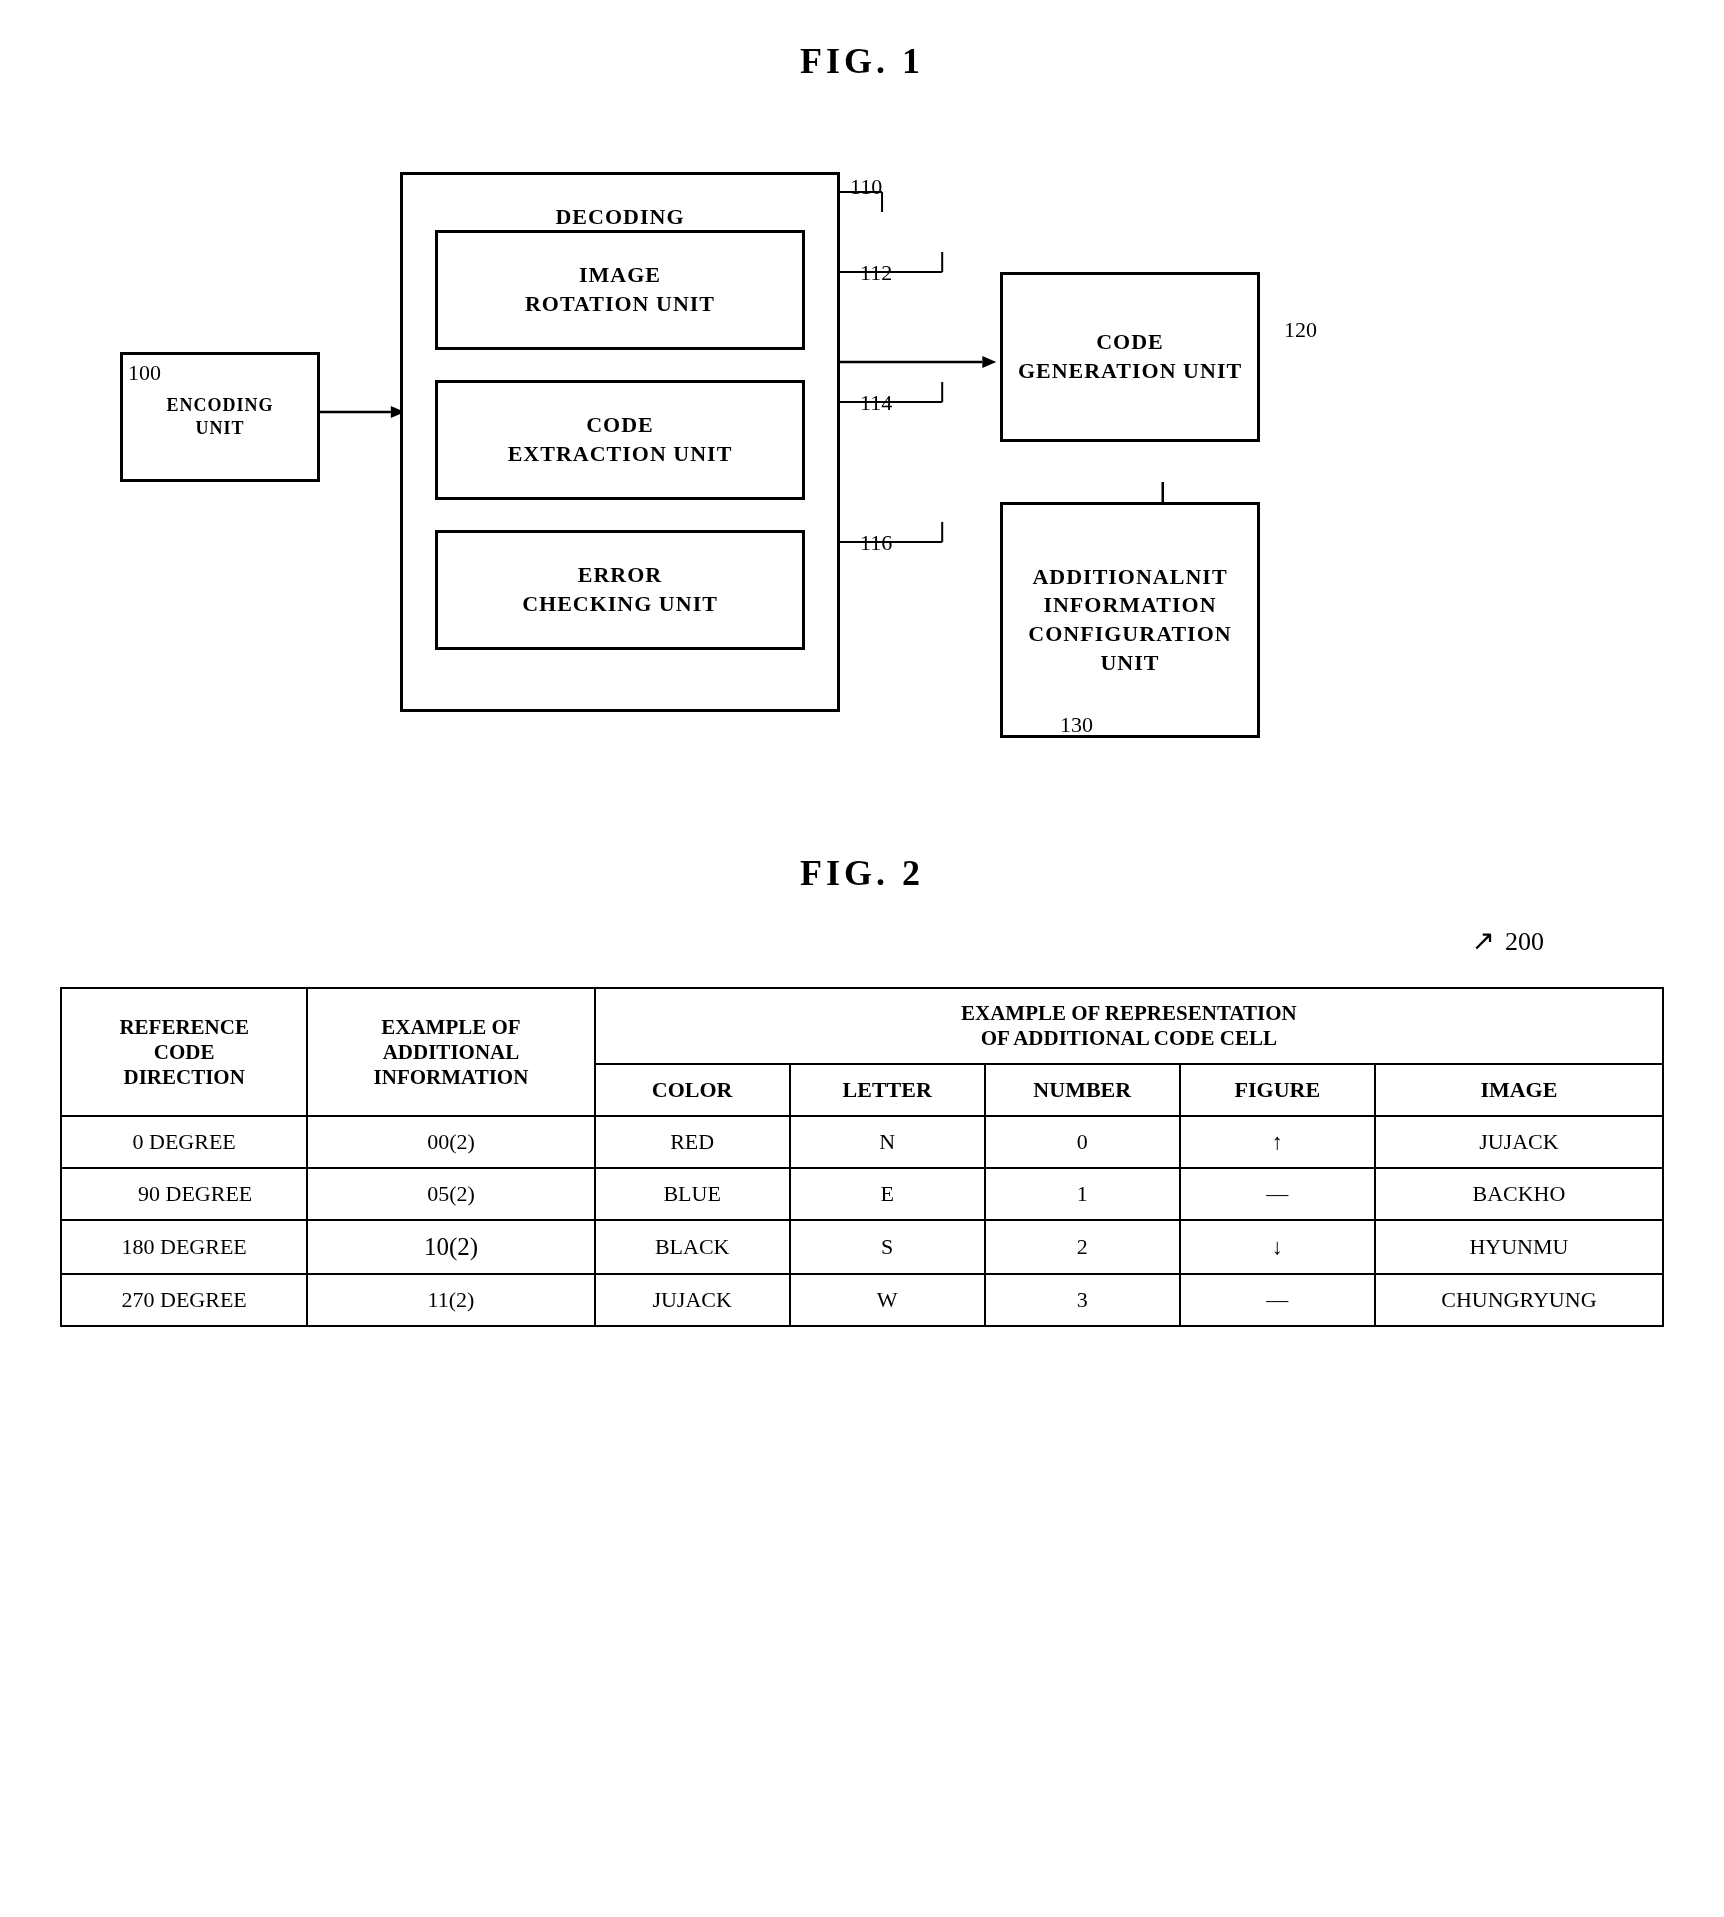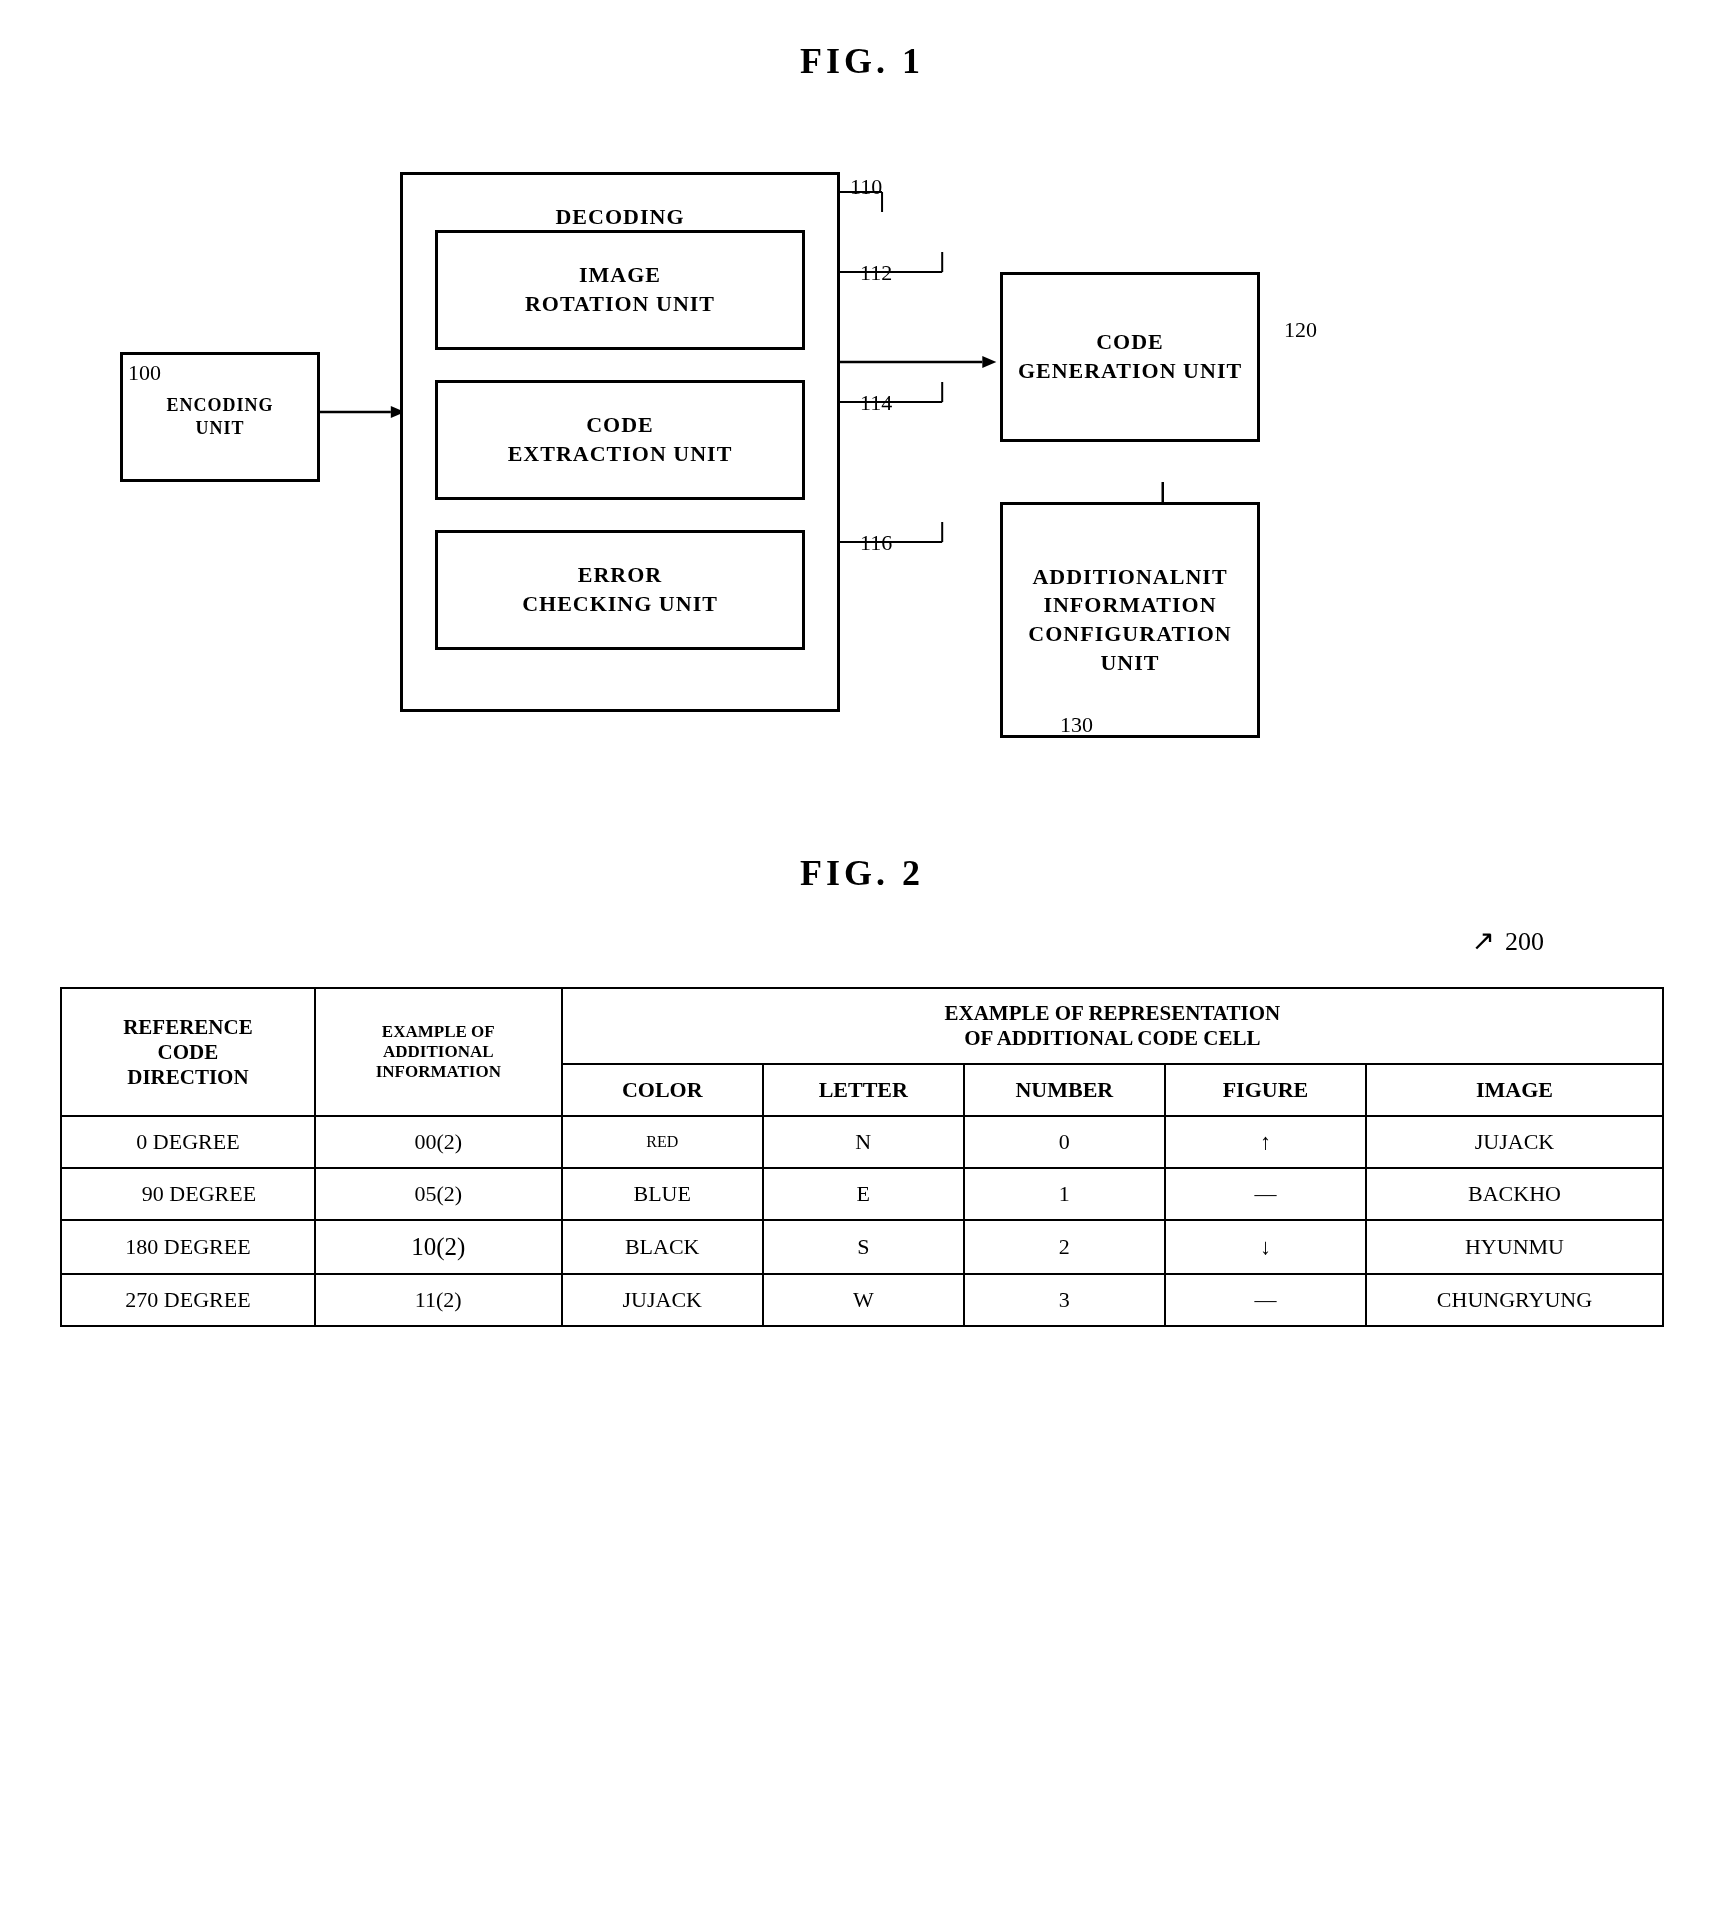--- a/index.html
+++ b/index.html
@@ -173,36 +173,36 @@
 
   <div class="fig2-label-200">
     <span style="font-size:28px; font-family:serif;">↗</span>
     <span style="font-size:26px; margin-left:4px;">200</span>
   </div>
 
   <table class="table-container">
     <thead>
       <tr>
         <th rowspan="2" style="width:130px; font-size:21px;">REFERENCE<br>CODE<br>DIRECTION</th>
-        <th rowspan="2" style="width:145px; font-size:17px;">EXAMPLE OF<br>ADDITIONAL<br>INFORMATION</th>
+        <th rowspan="2" style="width:145px; font-size:21px;">EXAMPLE OF<br>ADDITIONAL<br>INFORMATION</th>
         <th colspan="5" style="font-size:21px;">EXAMPLE OF REPRESENTATION<br>OF ADDITIONAL CODE CELL</th>
       </tr>
       <tr>
         <th style="width:120px;">COLOR</th>
         <th style="width:120px;">LETTER</th>
         <th style="width:120px;">NUMBER</th>
         <th style="width:120px;">FIGURE</th>
         <th style="width:160px;">IMAGE</th>
       </tr>
     </thead>
     <tbody id="table-body">
     <tr>
           <td style="font-size: 22px;">0 DEGREE</td>
           <td style="font-size: 22px;">00(2)</td>
-          <td style="font-size: 16px;">RED</td>
+          <td style="font-size: 22px;">RED</td>
           <td style="font-size: 22px;">N</td>
           <td style="font-size: 22px;">0</td>
           <td style="font-size: 22px;">↑</td>
           <td style="font-size: 22px;">JUJACK</td>
         </tr>
         <tr>
           <td style="font-size: 22px; padding-left: 32px;">90 DEGREE</td>
           <td style="font-size: 22px;">05(2)</td>
           <td style="font-size: 22px;">BLUE</td>
           <td style="font-size: 22px;">E</td>

